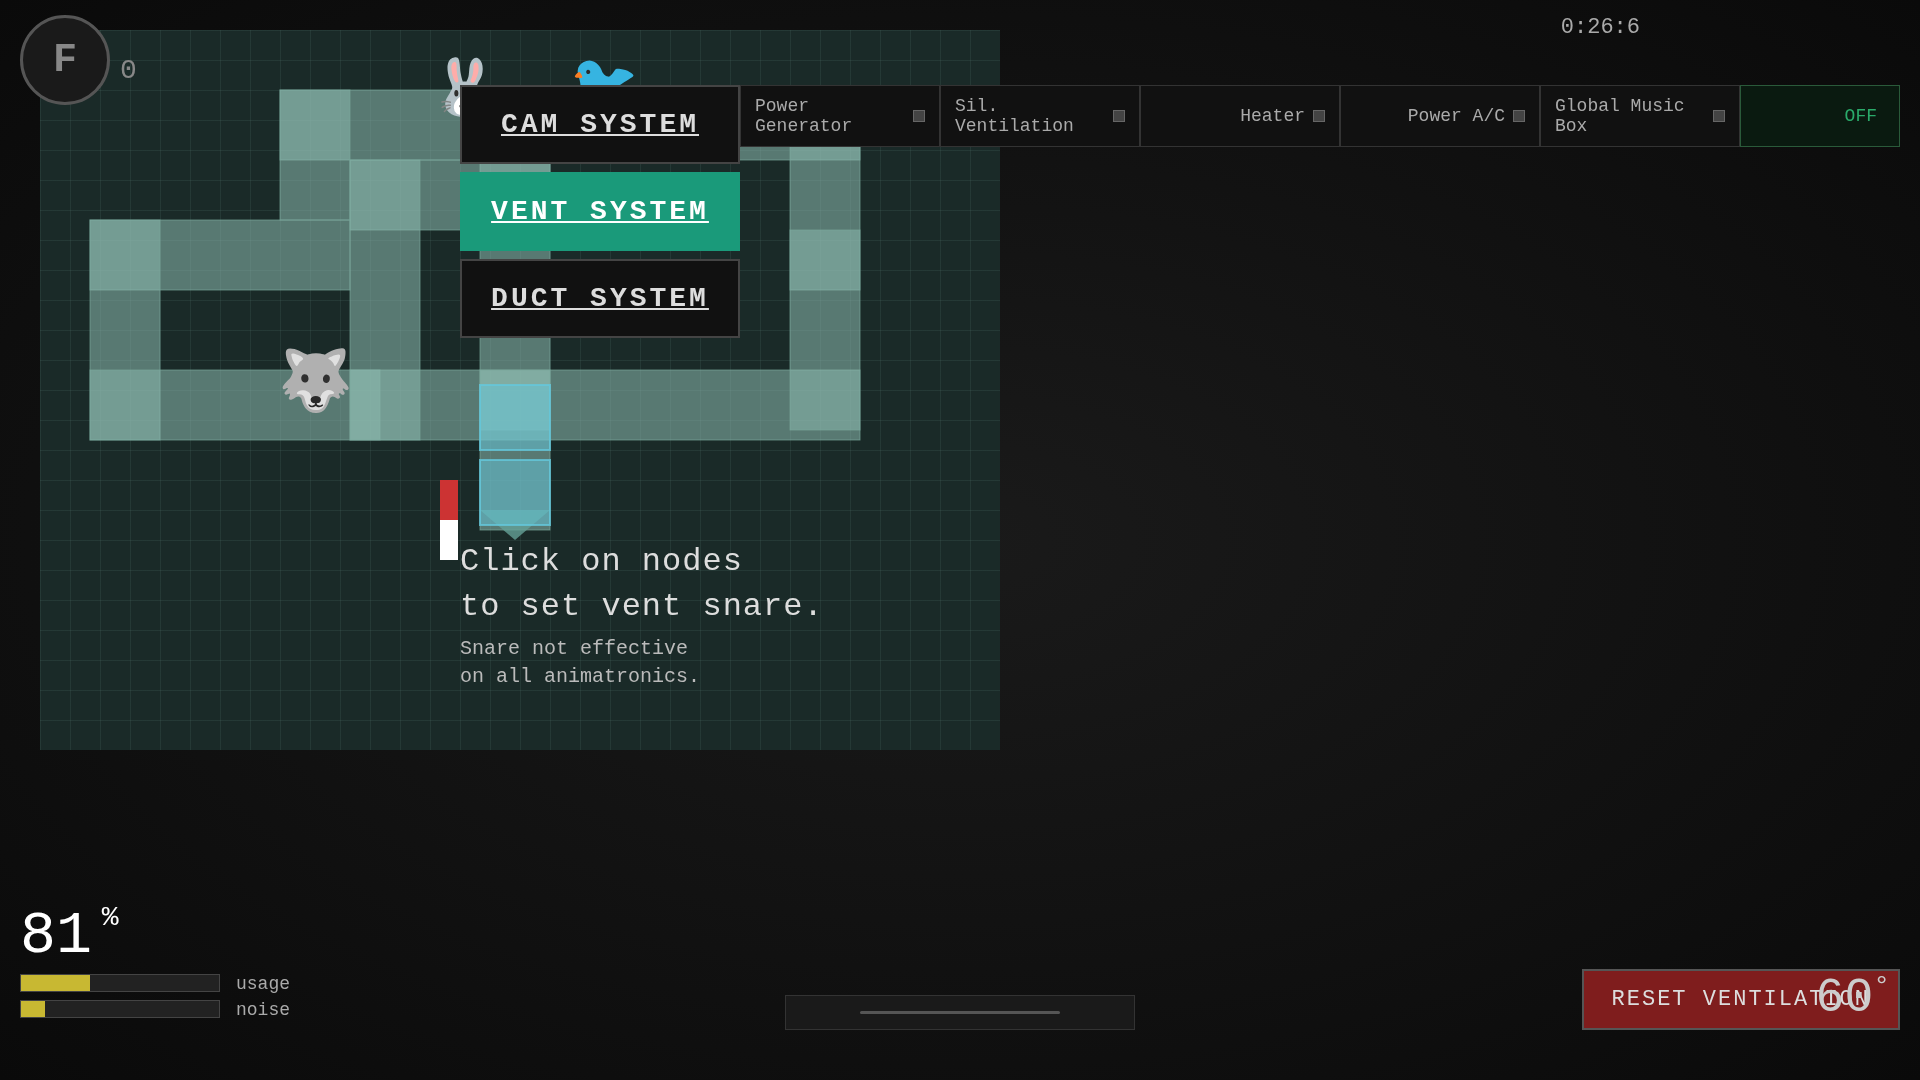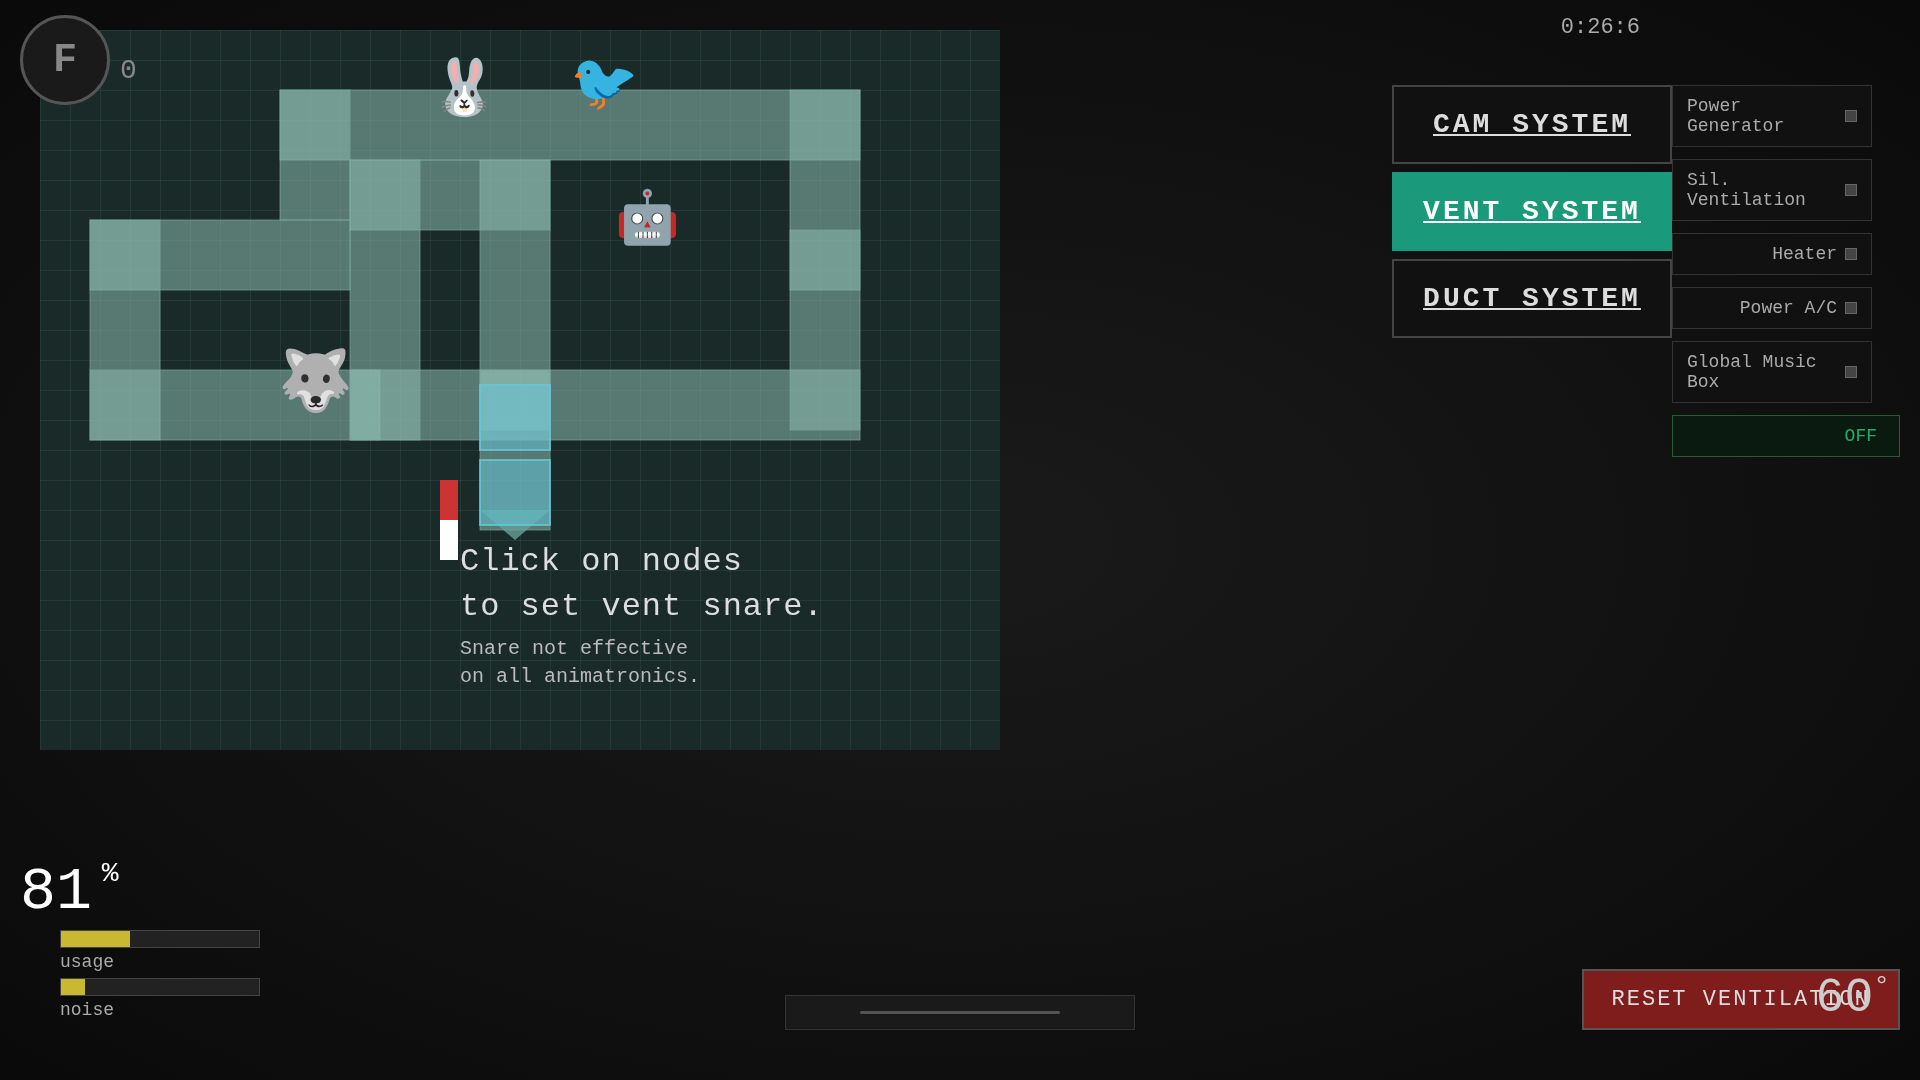--- a/index.html
+++ b/index.html
@@ -141,21 +141,21 @@
     .side-option-off {
       background: #0a1a10;
       border: 1px solid #2a5a3a;
       color: #2aaa6a;
       font-family: 'Courier New', monospace;
       font-size: 18px;
       padding: 10px 14px;
       display: flex;
       align-items: center;
       gap: 8px;
-      width: 228px;
+      width: 160px;
       cursor: pointer;
       justify-content: flex-end;
     }
 
     
     .systems-container {
       position: absolute;
       right: 20px;
       top: 85px;
       display: flex;
@@ -165,22 +165,22 @@
     }
 
     .main-buttons {
       display: flex;
       flex-direction: column;
       gap: 8px;
     }
 
     .sub-options {
       display: flex;
-      flex-direction: column;
-      gap: 12px;
+      flex-direction: row;
+      gap: 0;
       margin-left: 0px;
     }
 
     
     .instructions {
       position: absolute;
       left: 460px;
       top: 540px;
       z-index: 10;
       color: #ddd;
@@ -224,23 +224,22 @@
 
     .bar-container {
       display: flex;
       flex-direction: column;
       gap: 6px;
       margin-top: 4px;
     }
 
     .bar-row {
       display: flex;
-      flex-direction: column;
-      gap: 4px;
-      margin-left: 40px;
+      flex-direction: row;
+      gap: 16px;
     }
 
     .bar-label {
       font-size: 18px;
       color: #aaa;
       font-family: 'Courier New', monospace;
     }
 
     .bar-track {
       width: 200px;

